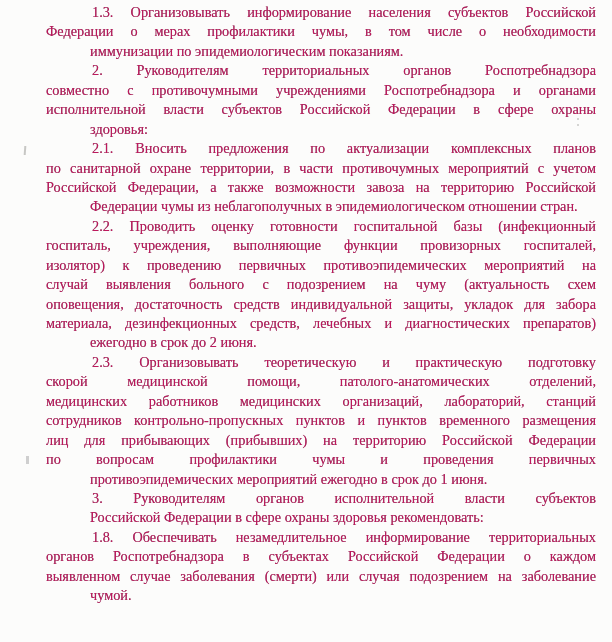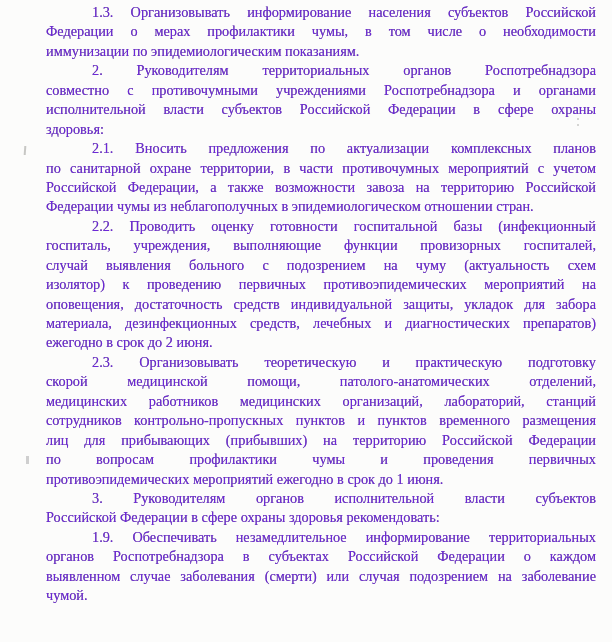--- a/index.html
+++ b/index.html
@@ -9,21 +9,21 @@
     height: 642px;
     overflow: hidden;
     background: #fcfcfb;
   }
   .page {
     position: relative;
     width: 612px;
     height: 642px;
     background: #fcfcfb;
     font-family: "Liberation Serif", "DejaVu Serif", serif;
-    color: #6d28d9;
+    color: #be185d;
     box-sizing: border-box;
     padding: 3px 16px 0 46px;
   }
   .doc-body {
     width: 550px;
   }
   .line {
     font-size: 14.3px;
     line-height: 19.45px;
     height: 19.45px;
@@ -31,20 +31,21 @@
     text-align: justify;
     text-align-last: justify;
     white-space: normal;
     text-shadow: 0 0 0.35px rgba(25,25,25,0.55);
   }
   .line.first {
     text-indent: 46px;
   }
   .line.last {
     text-align-last: left;
+    margin-left: 44px;
   }
   
   .artifact {
     position: absolute;
     background: #9a9a98;
     opacity: 0.55;
   }
   .speck-1 { left: 24px; top: 146px; width: 2px; height: 9px; transform: rotate(4deg); }
   .speck-2 { left: 26px; top: 456px; width: 3px; height: 8px; opacity: 0.45; }
   .speck-3a { left: 577px; top: 118px; width: 2px; height: 2px; opacity: 0.4; }
@@ -61,35 +62,35 @@
       <div class="line first">2. Руководителям территориальных органов Роспотребнадзора</div>
       <div class="line">совместно с противочумными учреждениями Роспотребнадзора и органами</div>
       <div class="line">исполнительной власти субъектов Российской Федерации в сфере охраны</div>
       <div class="line last">здоровья:</div>
       <div class="line first">2.1. Вносить предложения по актуализации комплексных планов</div>
       <div class="line">по санитарной охране территории, в части противочумных мероприятий с учетом</div>
       <div class="line">Российской Федерации, а также возможности завоза на территорию Российской</div>
       <div class="line last">Федерации чумы из неблагополучных в эпидемиологическом отношении стран.</div>
       <div class="line first">2.2. Проводить оценку готовности госпитальной базы (инфекционный</div>
       <div class="line">госпиталь, учреждения, выполняющие функции провизорных госпиталей,</div>
+      <div class="line">изолятор) к проведению первичных противоэпидемических мероприятий на</div>
       <div class="line">случай выявления больного с подозрением на чуму (актуальность схем</div>
-      <div class="line">изолятор) к проведению первичных противоэпидемических мероприятий на</div>
       <div class="line">оповещения, достаточность средств индивидуальной защиты, укладок для забора</div>
       <div class="line">материала, дезинфекционных средств, лечебных и диагностических препаратов)</div>
       <div class="line last">ежегодно в срок до 2 июня.</div>
       <div class="line first">2.3. Организовывать теоретическую и практическую подготовку</div>
       <div class="line">скорой медицинской помощи, патолого-анатомических отделений,</div>
       <div class="line">медицинских работников медицинских организаций, лабораторий, станций</div>
       <div class="line">сотрудников контрольно-пропускных пунктов и пунктов временного размещения</div>
       <div class="line">лиц для прибывающих (прибывших) на территорию Российской Федерации</div>
       <div class="line">по вопросам профилактики чумы и проведения первичных</div>
       <div class="line last">противоэпидемических мероприятий ежегодно в срок до 1 июня.</div>
       <div class="line first">3. Руководителям органов исполнительной власти субъектов</div>
       <div class="line last">Российской Федерации в сфере охраны здоровья рекомендовать:</div>
-      <div class="line first">1.9. Обеспечивать незамедлительное информирование территориальных</div>
+      <div class="line first">1.8. Обеспечивать незамедлительное информирование территориальных</div>
       <div class="line">органов Роспотребнадзора в субъектах Российской Федерации о каждом</div>
       <div class="line">выявленном случае заболевания (смерти) или случая подозрением на заболевание</div>
       <div class="line last">чумой.</div>
     </div>
   <div class="artifact speck-1"></div>
   <div class="artifact speck-2"></div>
   <div class="artifact speck-3a"></div>
   <div class="artifact speck-3b"></div>
 </div>
 

